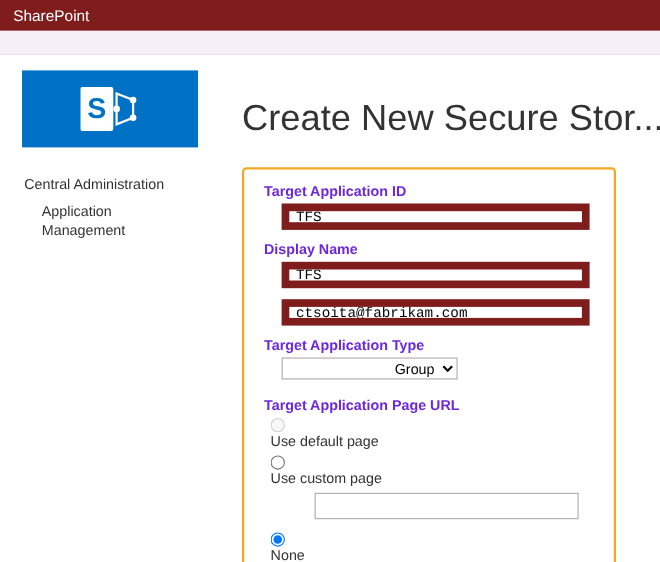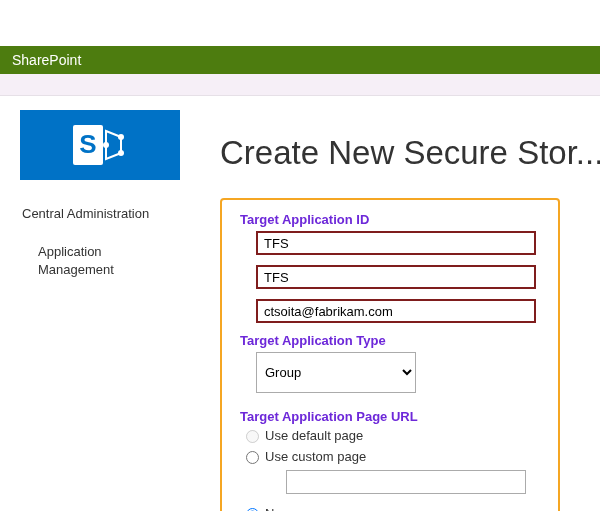--- a/index.html
+++ b/index.html
@@ -6,26 +6,25 @@
     body {
       font-family: "Segoe UI", "Segoe UI Light", Arial, sans-serif;
       font-size: 13px;
       color: #333;
       background: #fff;
       width: 600px;
       height: 511px;
       overflow: hidden;
     }
     .header {
-      background: #4d7c0f;
+      background: #7f1d1d;
       color: #fff;
       padding: 6px 12px;
       font-size: 14px;
       font-weight: 400;
-      margin-top: 46px;
     }
     .subbar {
       background: #f6eff7;
       height: 22px;
       border-bottom: 1px solid #e6e0e7;
     }
     .content {
       display: flex;
       padding: 14px 0 0 20px;
     }
@@ -38,21 +37,21 @@
       height: 70px;
       background: #0072c6;
       display: flex;
       align-items: center;
       justify-content: center;
       margin-bottom: 26px;
     }
     .nav-root {
       color: #333;
       font-size: 13px;
-      margin-bottom: 22px;
+      margin-bottom: 8px;
       margin-left: 2px;
     }
     .nav-child {
       color: #333;
       font-size: 13px;
       margin-left: 18px;
       line-height: 1.35;
       max-width: 120px;
     }
     .right-col {
@@ -76,43 +75,45 @@
     .field-group { margin-bottom: 10px; }
     .field-label {
       font-size: 13px;
       color: #6d28d9;
       font-weight: 600;
       margin-bottom: 4px;
     }
     .field-input {
       width: 280px;
       height: 24px;
-      border: 2px solid #7f1d1d;
+      border: 7px solid #7f1d1d;
       padding: 2px 6px;
       font-size: 13px;
-      font-family: Liberation Sans, sans-serif;
+      font-family: Liberation Mono, monospace;
       margin-left: 16px;
       background: #fff;
     }
     .field-select {
       width: 160px;
-      height: 41px;
+      height: 20px;
       border: 1px solid #ababab;
       padding: 1px 4px;
       font-size: 13px;
       font-family: inherit;
       margin-left: 16px;
       background: #fff;
+      text-align: right;
     }
     .radio-row {
       display: flex;
-      align-items: flex-end;
+      align-items: flex-start;
       margin-left: 6px;
       margin-bottom: 6px;
       font-size: 13px;
+      flex-direction: column;
     }
     .radio-row input[type="radio"] {
       margin-right: 6px;
       width: 13px;
       height: 13px;
     }
     .url-input {
       width: 240px;
       height: 24px;
       border: 1px solid #ababab;
@@ -155,20 +156,21 @@
     <h1 class="page-title">Create New Secure Stor...</h1>
 
     <div class="form-card">
 
       <div class="field-group">
         <div class="field-label">Target Application ID</div>
         <input type="text" class="field-input" value="TFS" style="">
       </div>
 
       <div class="field-group">
+        <div class="field-label">Display Name</div>
         <input type="text" class="field-input" value="TFS" style="">
       </div>
 
       <div class="field-group">
         <input type="text" class="field-input" value="ctsoita@fabrikam.com" style="">
       </div>
 
       <div class="field-group">
         <div class="field-label">Target Application Type</div>
         <select class="field-select">

